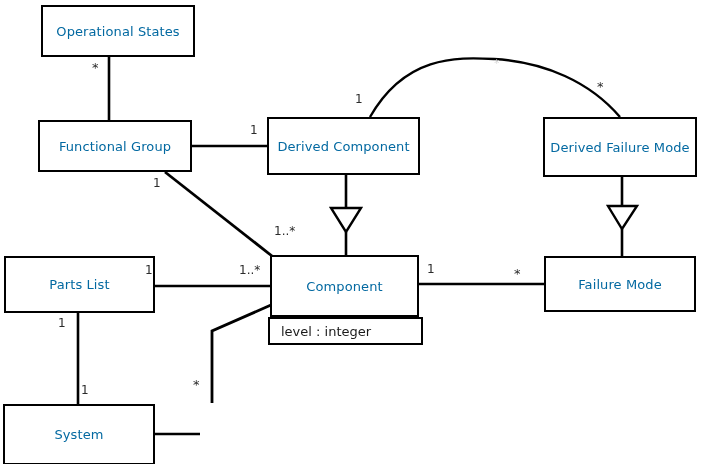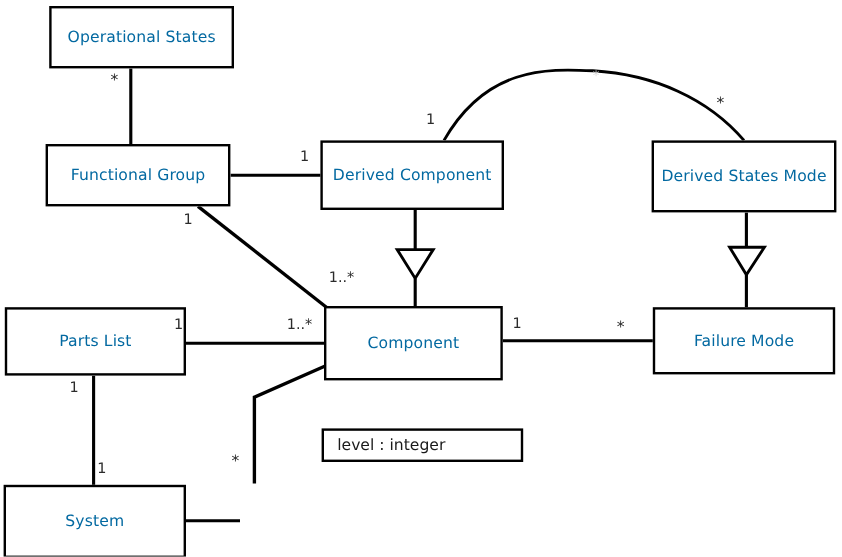--- a/index.html
+++ b/index.html
@@ -119,32 +119,32 @@
 
   <div class="uml-class" style="left:38px; top:120px; width:154px; height:52px;">
     <div class="uml-name-compartment">Functional Group</div>
   </div>
 
   <div class="uml-class" style="left:267px; top:117px; width:153px; height:58px;">
     <div class="uml-name-compartment">Derived Component</div>
   </div>
 
   <div class="uml-class" style="left:543px; top:117px; width:154px; height:60px;">
-    <div class="uml-name-compartment">Derived States Mode</div>
+    <div class="uml-name-compartment">Derived Failure Mode</div>
   </div>
 
   <div class="uml-class" style="left:4px; top:256px; width:151px; height:57px;">
     <div class="uml-name-compartment">Parts List</div>
   </div>
 
   <div class="uml-class" style="left:270px; top:255px; width:149px; height:62px;">
     <div class="uml-name-compartment">Component</div>
   </div>
 
-  <div class="uml-attr-compartment" style="left:268px; top:317px; width:168px; height:28px;margin-top:40px;">
+  <div class="uml-attr-compartment" style="left:268px; top:317px; width:155px; height:28px;">
     <span>level : integer</span>
   </div>
 
   <div class="uml-class" style="left:544px; top:256px; width:152px; height:56px;">
     <div class="uml-name-compartment">Failure Mode</div>
   </div>
 
   <div class="uml-class" style="left:3px; top:404px; width:152px; height:61px;">
     <div class="uml-name-compartment">System</div>
   </div>

